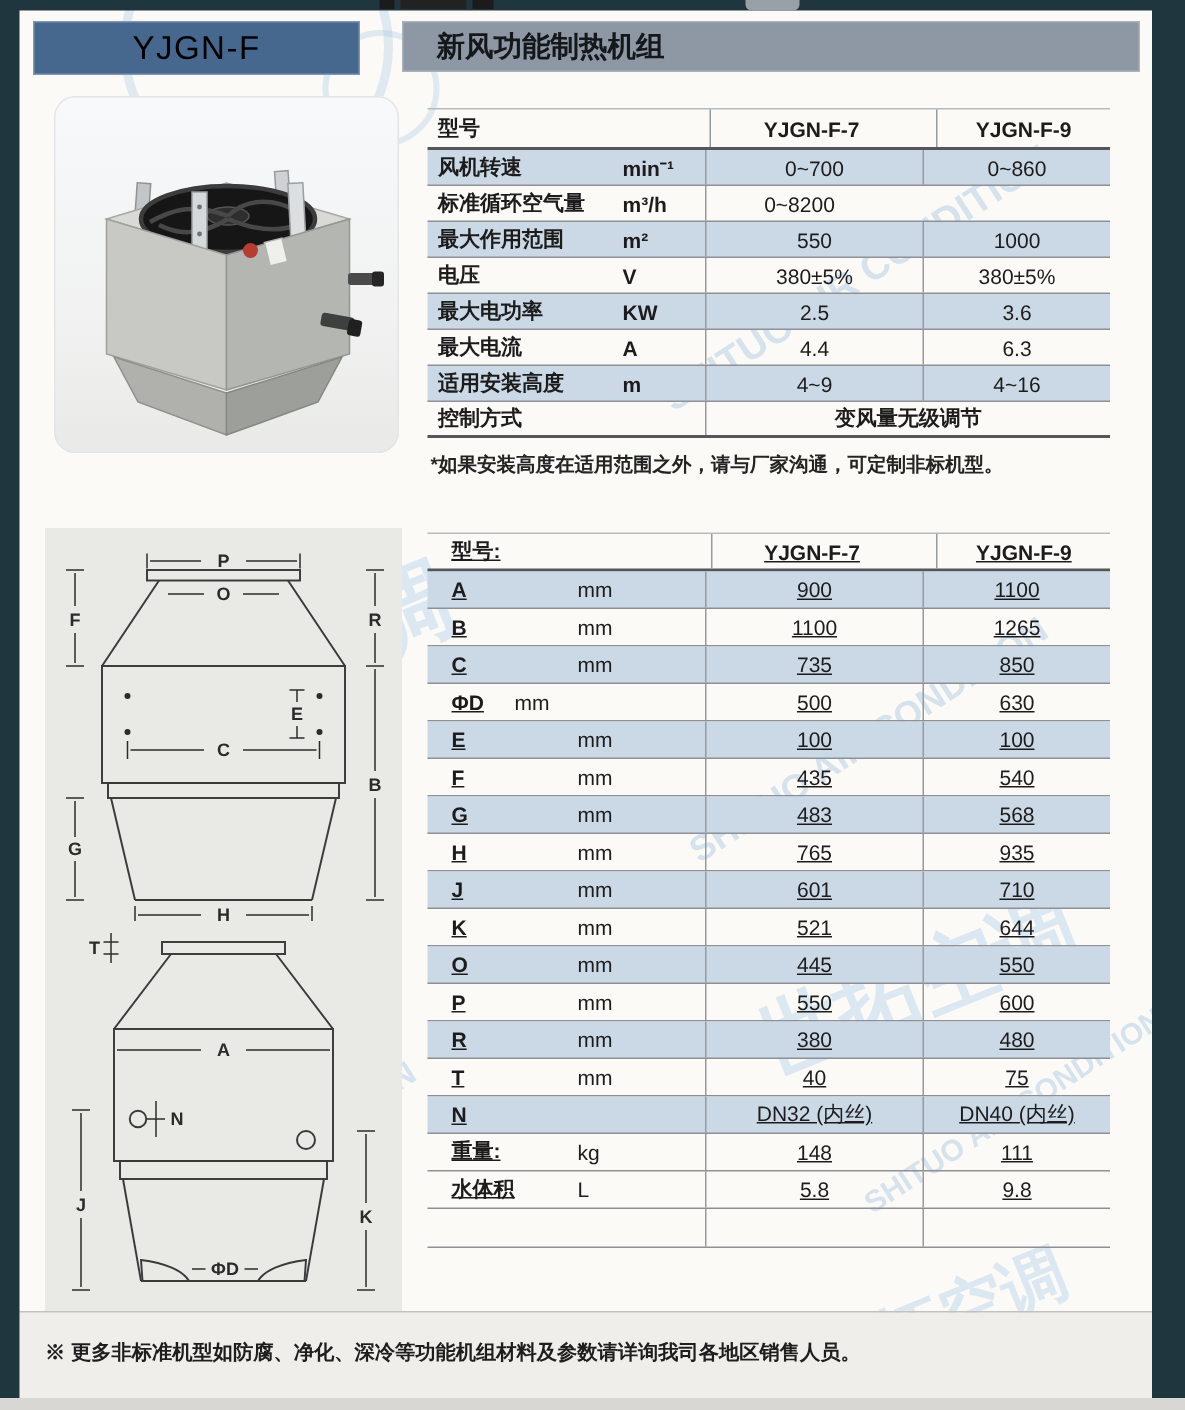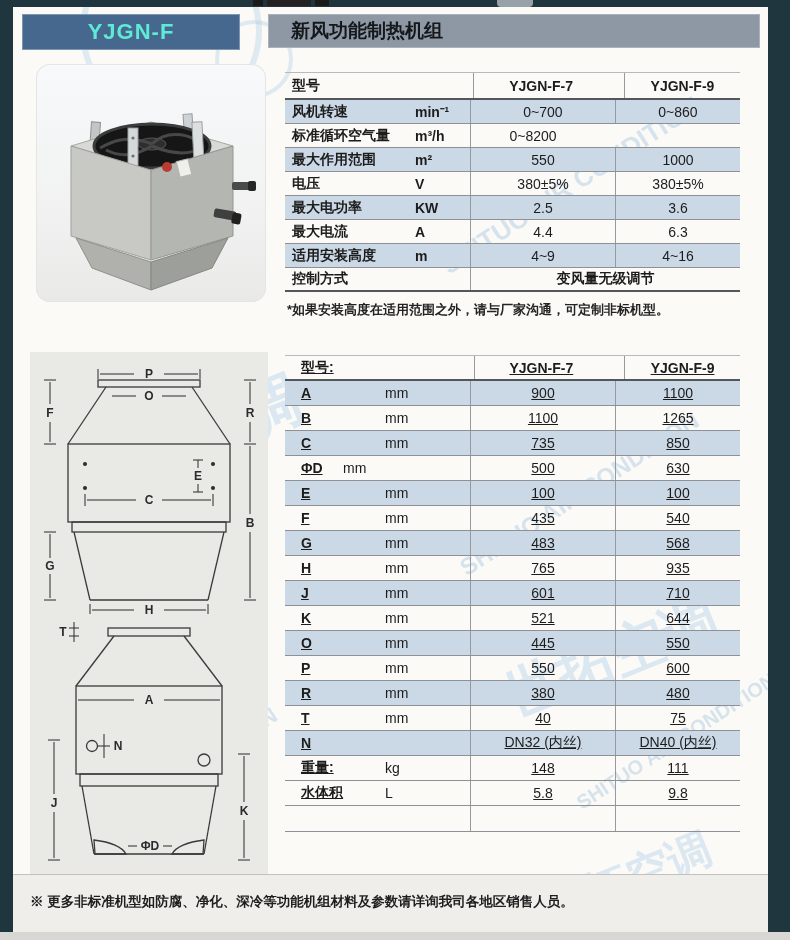--- a/index.html
+++ b/index.html
@@ -6,21 +6,21 @@
   body{font-family:"Liberation Sans", sans-serif;}
   .page{position:relative;width:790px;height:940px;background:#fbfaf7;overflow:hidden;}
   
   .frame-top{position:absolute;left:0;top:0;width:790px;height:7px;background:#20363e;z-index:5;}
   .frame-left{position:absolute;left:0;top:0;width:13px;height:933px;background:#20363e;z-index:5;}
   .frame-right{position:absolute;left:768px;top:0;width:22px;height:933px;background:#20363e;z-index:5;}
   .bottom-strip{position:absolute;left:0;top:932px;width:790px;height:8px;background:#d9d7d3;z-index:6;}
   .frag{position:absolute;z-index:6;}
   
   .model-badge{position:absolute;left:22px;top:14px;width:216px;height:34px;background:#47688e;border:1px solid #7e96b2;
-    color:#5eead4;font-weight:bold;font-size:22px;display:flex;align-items:center;justify-content:center;letter-spacing:1px;z-index:2;}
+    color:#000000;font-weight:normal;font-size:22px;display:flex;align-items:center;justify-content:center;letter-spacing:1px;z-index:2;}
   .title-bar{position:absolute;left:268px;top:14px;width:492px;height:34px;background:#8e98a4;border:1px solid #aab2bc;
     color:#15181b;font-weight:bold;font-size:19px;display:flex;align-items:center;padding-left:22px;box-sizing:border-box;z-index:2;}
   
   .photo-card{position:absolute;left:36px;top:64px;width:230px;height:238px;border-radius:14px;
     background:linear-gradient(180deg,#f7f9fb 0%,#f1f2f1 60%,#e9eae8 100%);box-shadow:0 0 0 1px #e3e5e6 inset;z-index:2;}
   
   .tbl{position:absolute;left:285px;width:455px;z-index:2;color:#1c1c1c;}
   .trow{position:relative;display:flex;align-items:center;border-bottom:1px solid #8d9196;box-sizing:border-box;background:transparent;}
   .t1 .trow{height:24px;font-size:14px;}
   .t2 .trow{height:25px;font-size:14px;}

